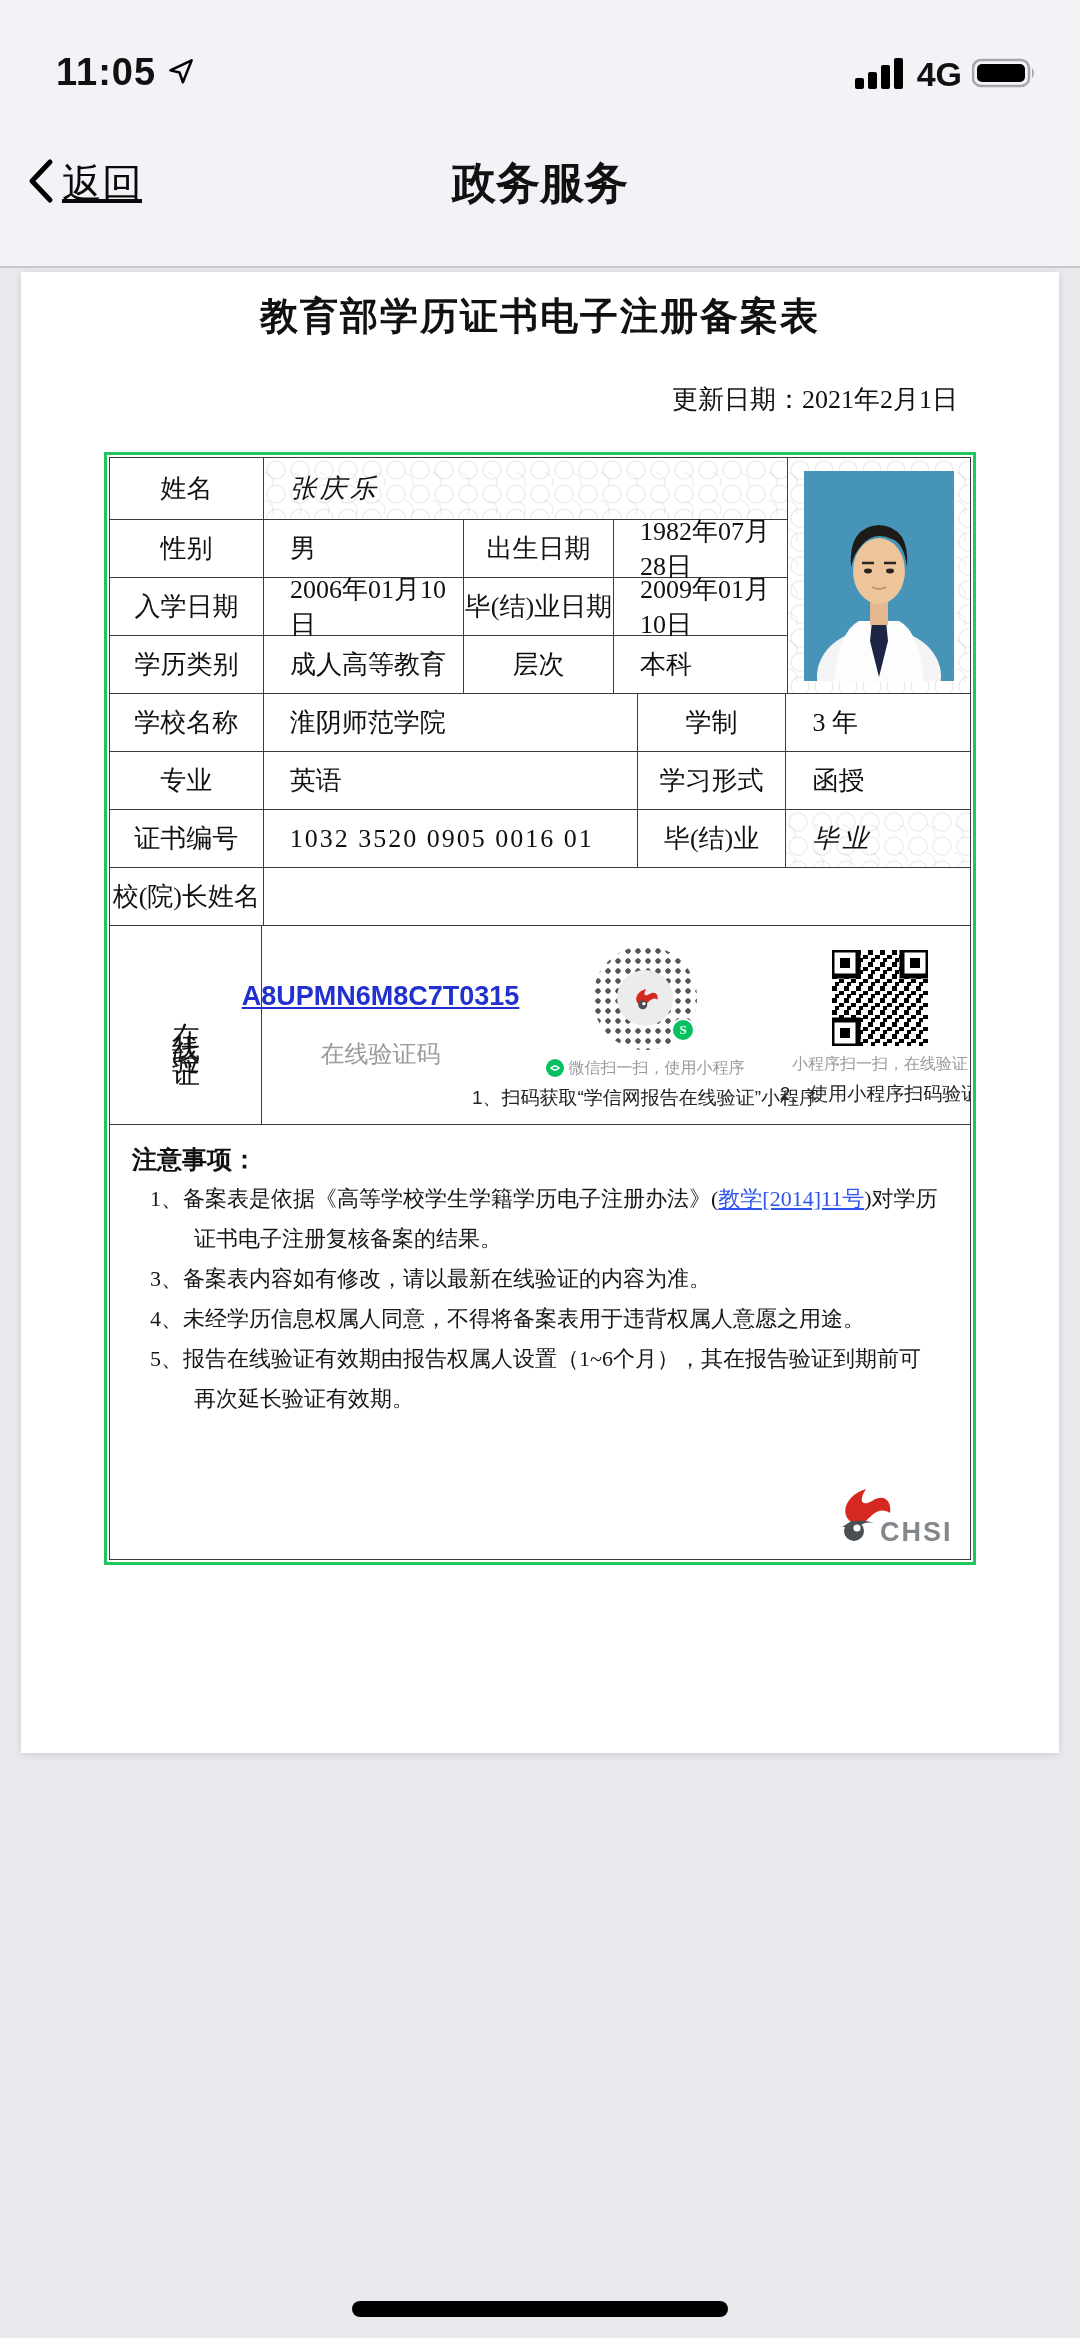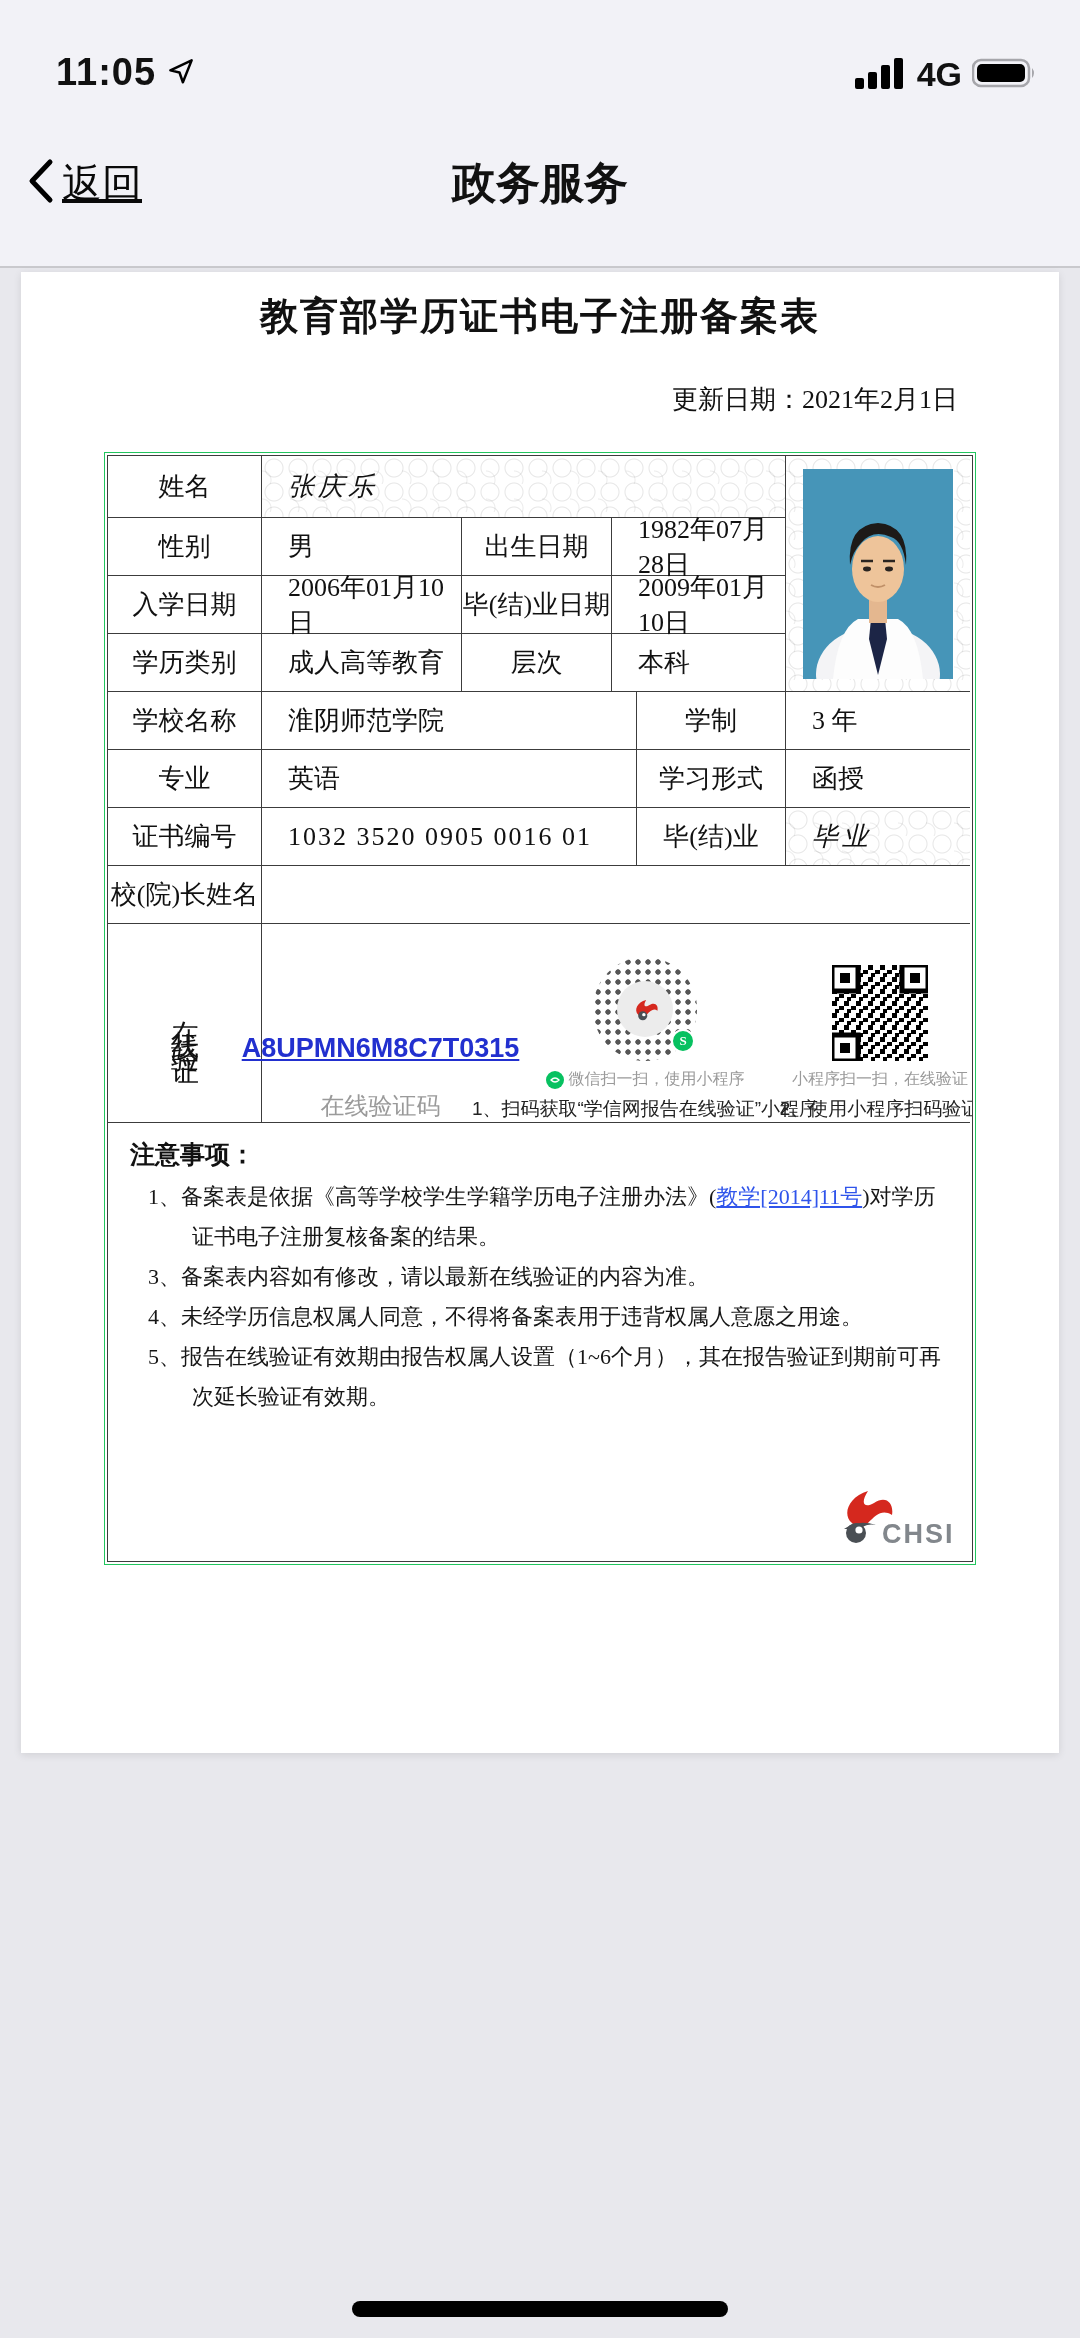--- a/index.html
+++ b/index.html
@@ -40,21 +40,21 @@
     background:#ffffff; box-shadow:0 2px 8px rgba(0,0,0,0.10);
   }
   .doc-title { text-align:center; margin-top:19px; font-size:38px; font-weight:bold; letter-spacing:2px; }
   .update-date {
     text-align:right; padding-right:101px; margin-top:40px;
     font-size:26px; font-family:"Liberation Serif", serif;
   }
   
   .frame-outer {
     position:absolute; left:83px; top:180px; width:872px; height:1113px;
-    border:1px solid #22c55e; padding:2px;
+    border:3px solid #22c55e; padding:2px;
   }
   .frame-inner {
     width:100%; height:100%; border:1px solid #3c3c3c;
     display:flex; flex-direction:column; overflow:hidden;
     font-family:"Liberation Serif", serif;
   }
   
   .row { display:flex; flex-shrink:0; }
   .cell {
     border-right:1px solid #3c3c3c; border-bottom:1px solid #3c3c3c;
@@ -94,21 +94,21 @@
   .verify-lbl {
     width:154px; border-right:1px solid #3c3c3c; border-bottom:1px solid #3c3c3c;
     display:flex; align-items:center; justify-content:center;
   }
   .verify-vertical {
     writing-mode:vertical-lr; text-orientation:upright;
     font-size:28px; letter-spacing:12px;
   }
   .verify-content {
     width:708px; border-bottom:1px solid #3c3c3c;
-    display:flex; align-items:flex-end;
+    display:flex; align-items:center;
   }
   .verify-code-block {
     width:237px; display:flex; flex-direction:column;
     align-items:center; justify-content:center; gap:26px;
   }
   .verify-code {
     font-family:"Liberation Sans", sans-serif;
     font-size:27px; font-weight:bold; color:#2230cf;
     text-decoration:underline; cursor:pointer;
   }
@@ -142,21 +142,21 @@
   }
   .qr-round-badge {
     position:absolute; right:2px; bottom:8px; width:24px; height:24px;
     border-radius:50%; background:#07c160; border:2px solid #fff;
     display:flex; align-items:center; justify-content:center;
     color:#fff; font-size:13px; font-weight:bold;
   }
   
   .notes { flex-grow:1; position:relative; padding:14px 28px 0 22px; overflow:hidden; }
   .notes-heading {
-    font-family:Liberation Mono, monospace;
+    font-family:Liberation Sans, sans-serif;
     font-size:25px; font-weight:bold; line-height:40px;
   }
   .note-item {
     font-size:22px; line-height:40px; margin-left:18px;
     padding-left:44px; text-indent:-44px; color:#161616;
   }
   .note-link { color:#2f54eb; text-decoration:underline; cursor:pointer; }
   .chsi-logo { position:absolute; right:16px; bottom:10px; }
   
   .home-indicator {

